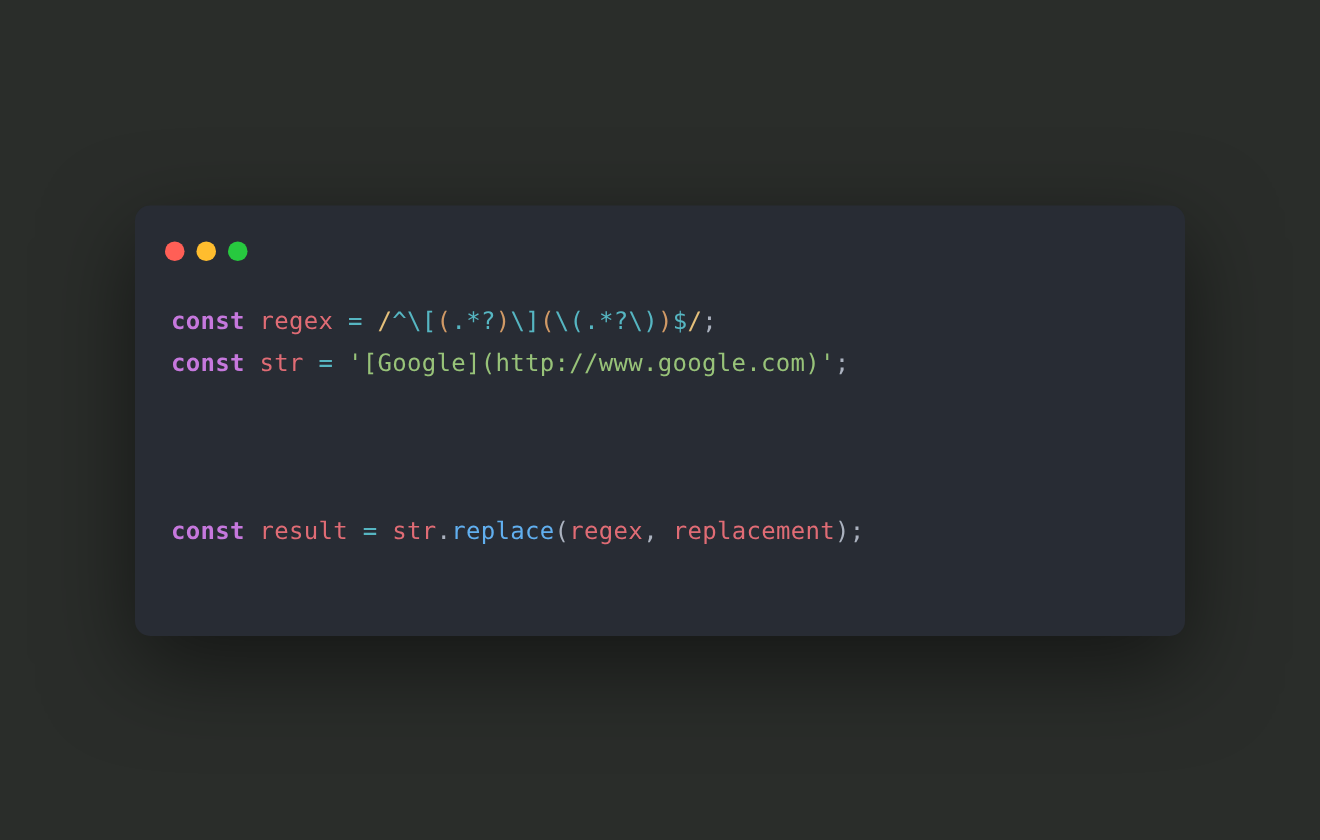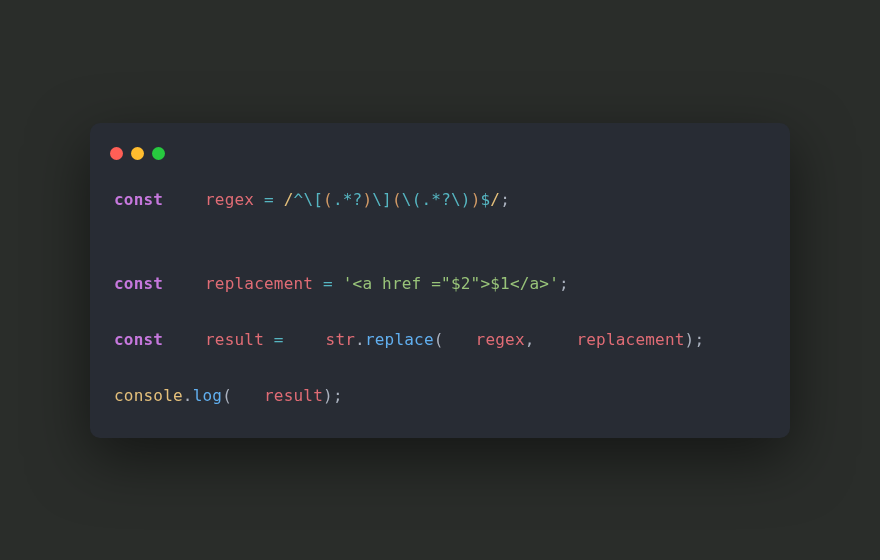--- a/index.html
+++ b/index.html
@@ -39,21 +39,21 @@
       line-height: 1.75;
       letter-spacing: 0.2px;
     }
     .line {
       white-space: pre;
     }
     .blank {
       height: 1.75em;
     }
     .kw { color: #c678dd; font-weight: bold; }
-    .var { color: #e06c75; margin-left: 32px; }
+    .var { color: #e06c75; }
     .op { color: #56b6c2; }
     .regex { color: #e5c07b; }
     .regex-esc { color: #56b6c2; }
     .regex-grp { color: #d19a66; }
     .str { color: #98c379; }
     .punc { color: #abb2bf; }
     .funcname { color: #61afef; text-align: center; }
     .obj { color: #e5c07b; }
     .plain { color: #abb2bf; }
   </style>
@@ -63,28 +63,27 @@
 <div class="window">
   <div class="titlebar">
     <div class="dot" style="background:#ff5f56"></div>
     <div class="dot" style="background:#ffbd2e"></div>
     <div class="dot" style="background:#27c93f"></div>
   </div>
   <div class="code">
 
     <div class="line"><span class="kw">const</span><span class="plain"> </span><span class="var">regex</span><span class="plain"> </span><span class="op">=</span><span class="plain"> </span><span class="regex">/</span><span class="op">^</span><span class="regex-esc">\[</span><span class="regex-grp">(</span><span class="op">.</span><span class="op">*?</span><span class="regex-grp">)</span><span class="regex-esc">\]</span><span class="regex-grp">(</span><span class="regex-esc">\(</span><span class="op">.</span><span class="op">*?</span><span class="regex-esc">\)</span><span class="regex-grp">)</span><span class="op">$</span><span class="regex">/</span><span class="punc">;</span></div>
 
+    <div class="line"><span class="kw">const</span><span class="plain"> </span><span class="var">str</span><span class="plain"> </span><span class="op">=</span><span class="plain"> </span><span class="str">'[Google](http://www.google.com)'</span><span class="punc">;</span></div>
 
     <div class="blank"></div>
     <div class="blank"></div>
 
-    <div class="line"><span class="kw">const</span><span class="plain"> </span><span class="var">replacement</span><span class="plain"> </span><span class="op">=</span><span class="plain"> </span><span class="str">'&lt;a href ="$2"&gt;$1&lt;/a&gt;'</span><span class="punc">;</span></div>
 
     <div class="blank"></div>
 
     <div class="line"><span class="kw">const</span><span class="plain"> </span><span class="var">result</span><span class="plain"> </span><span class="op">=</span><span class="plain"> </span><span class="var">str</span><span class="punc">.</span><span class="funcname">replace</span><span class="punc">(</span><span class="var">regex</span><span class="punc">,</span><span class="plain"> </span><span class="var">replacement</span><span class="punc">)</span><span class="punc">;</span></div>
 
     <div class="blank"></div>
 
-    <div class="line"><span class="obj">console</span><span class="punc">.</span><span class="funcname">log</span><span class="punc">(</span><span class="var">result</span><span class="punc">)</span><span class="punc">;</span></div>
 
   </div>
 </div>
 
 </body></html>

